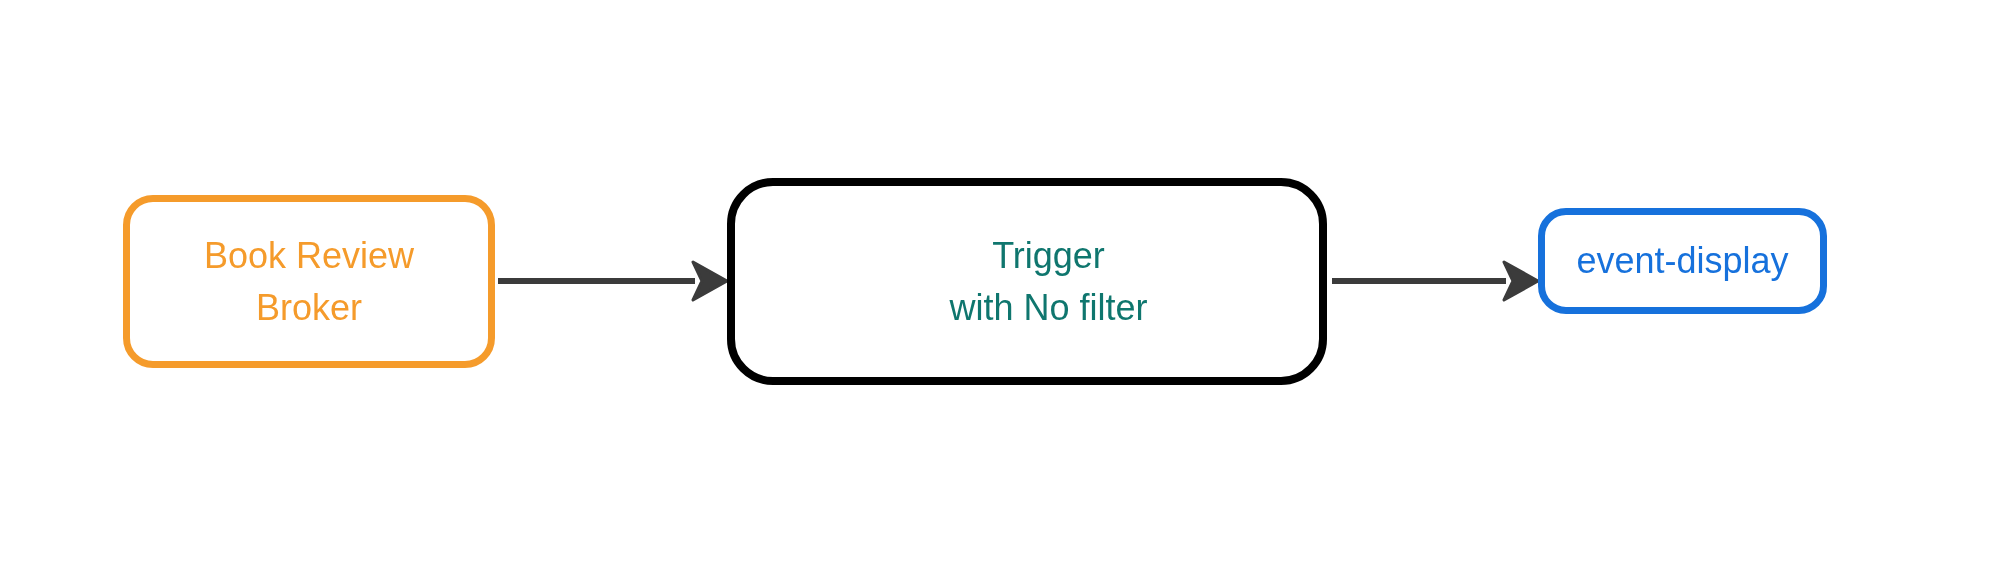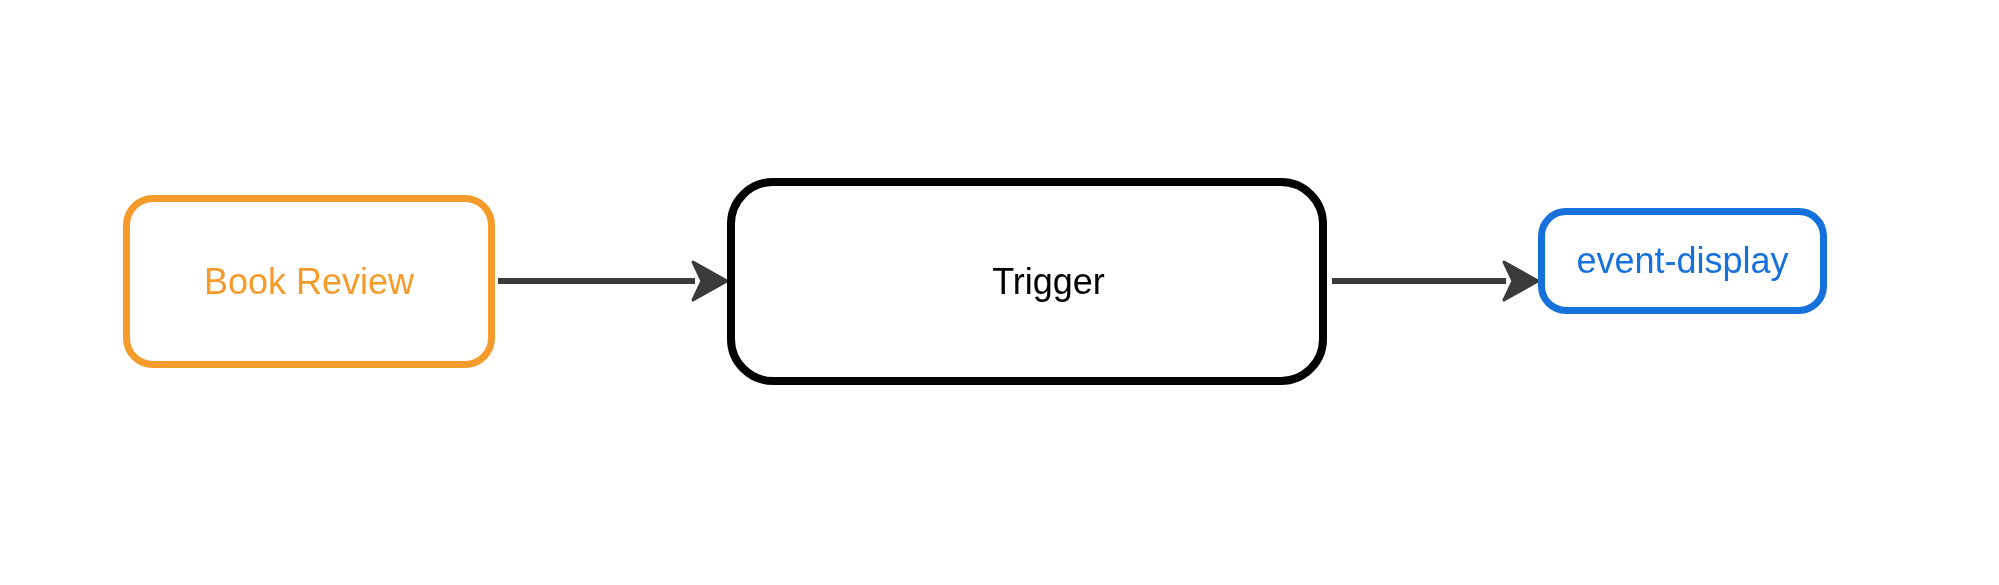--- a/index.html
+++ b/index.html
@@ -61,29 +61,31 @@
   .arrow-1 { left: 495px;  top: 256px; }
   .arrow-2 { left: 1329px; top: 256px; }
 </style>
 </head>
 <body>
 
 <div class="canvas" style="background: rgb(255, 255, 255);">
 
   <div class="node node-broker" style="border-color: rgb(245, 155, 43); color: rgb(245, 155, 43);">
     <span class="line">Book Review</span>
+    <span class="line">Broker</span>
   </div>
 
   <svg class="arrow arrow-1" width="234" height="50" viewBox="0 0 234 50">
     <line class="arrow-line" x1="3" y1="25" x2="200" y2="25" stroke-width="6" stroke-linecap="butt" stroke="#3B3B3B"></line>
     <path class="arrow-head" d="M 198 6 L 232 25 L 198 44 L 207 25 Z" stroke-width="3" stroke-linejoin="round" fill="#3B3B3B" stroke="#3B3B3B"></path>
   </svg>
 
-  <div class="node node-trigger" style="border-color: rgb(0, 0, 0); color: #000000; padding-left: 43px;">
+  <div class="node node-trigger" style="border-color: rgb(0, 0, 0); color: #0f766e; padding-left: 43px;">
     <span class="line">Trigger</span>
+    <span class="line">with No filter</span>
   </div>
 
   <svg class="arrow arrow-2" width="211" height="50" viewBox="0 0 211 50">
     <line class="arrow-line" x1="3" y1="25" x2="177" y2="25" stroke-width="6" stroke-linecap="butt" stroke="#3B3B3B"></line>
     <path class="arrow-head" d="M 175 6 L 209 25 L 175 44 L 184 25 Z" stroke-width="3" stroke-linejoin="round" fill="#3B3B3B" stroke="#3B3B3B"></path>
   </svg>
 
   <div class="node node-event-display" style="border-color: rgb(22, 113, 220); color: rgb(22, 113, 220);">
     <span class="line">event-display</span>
   </div>

